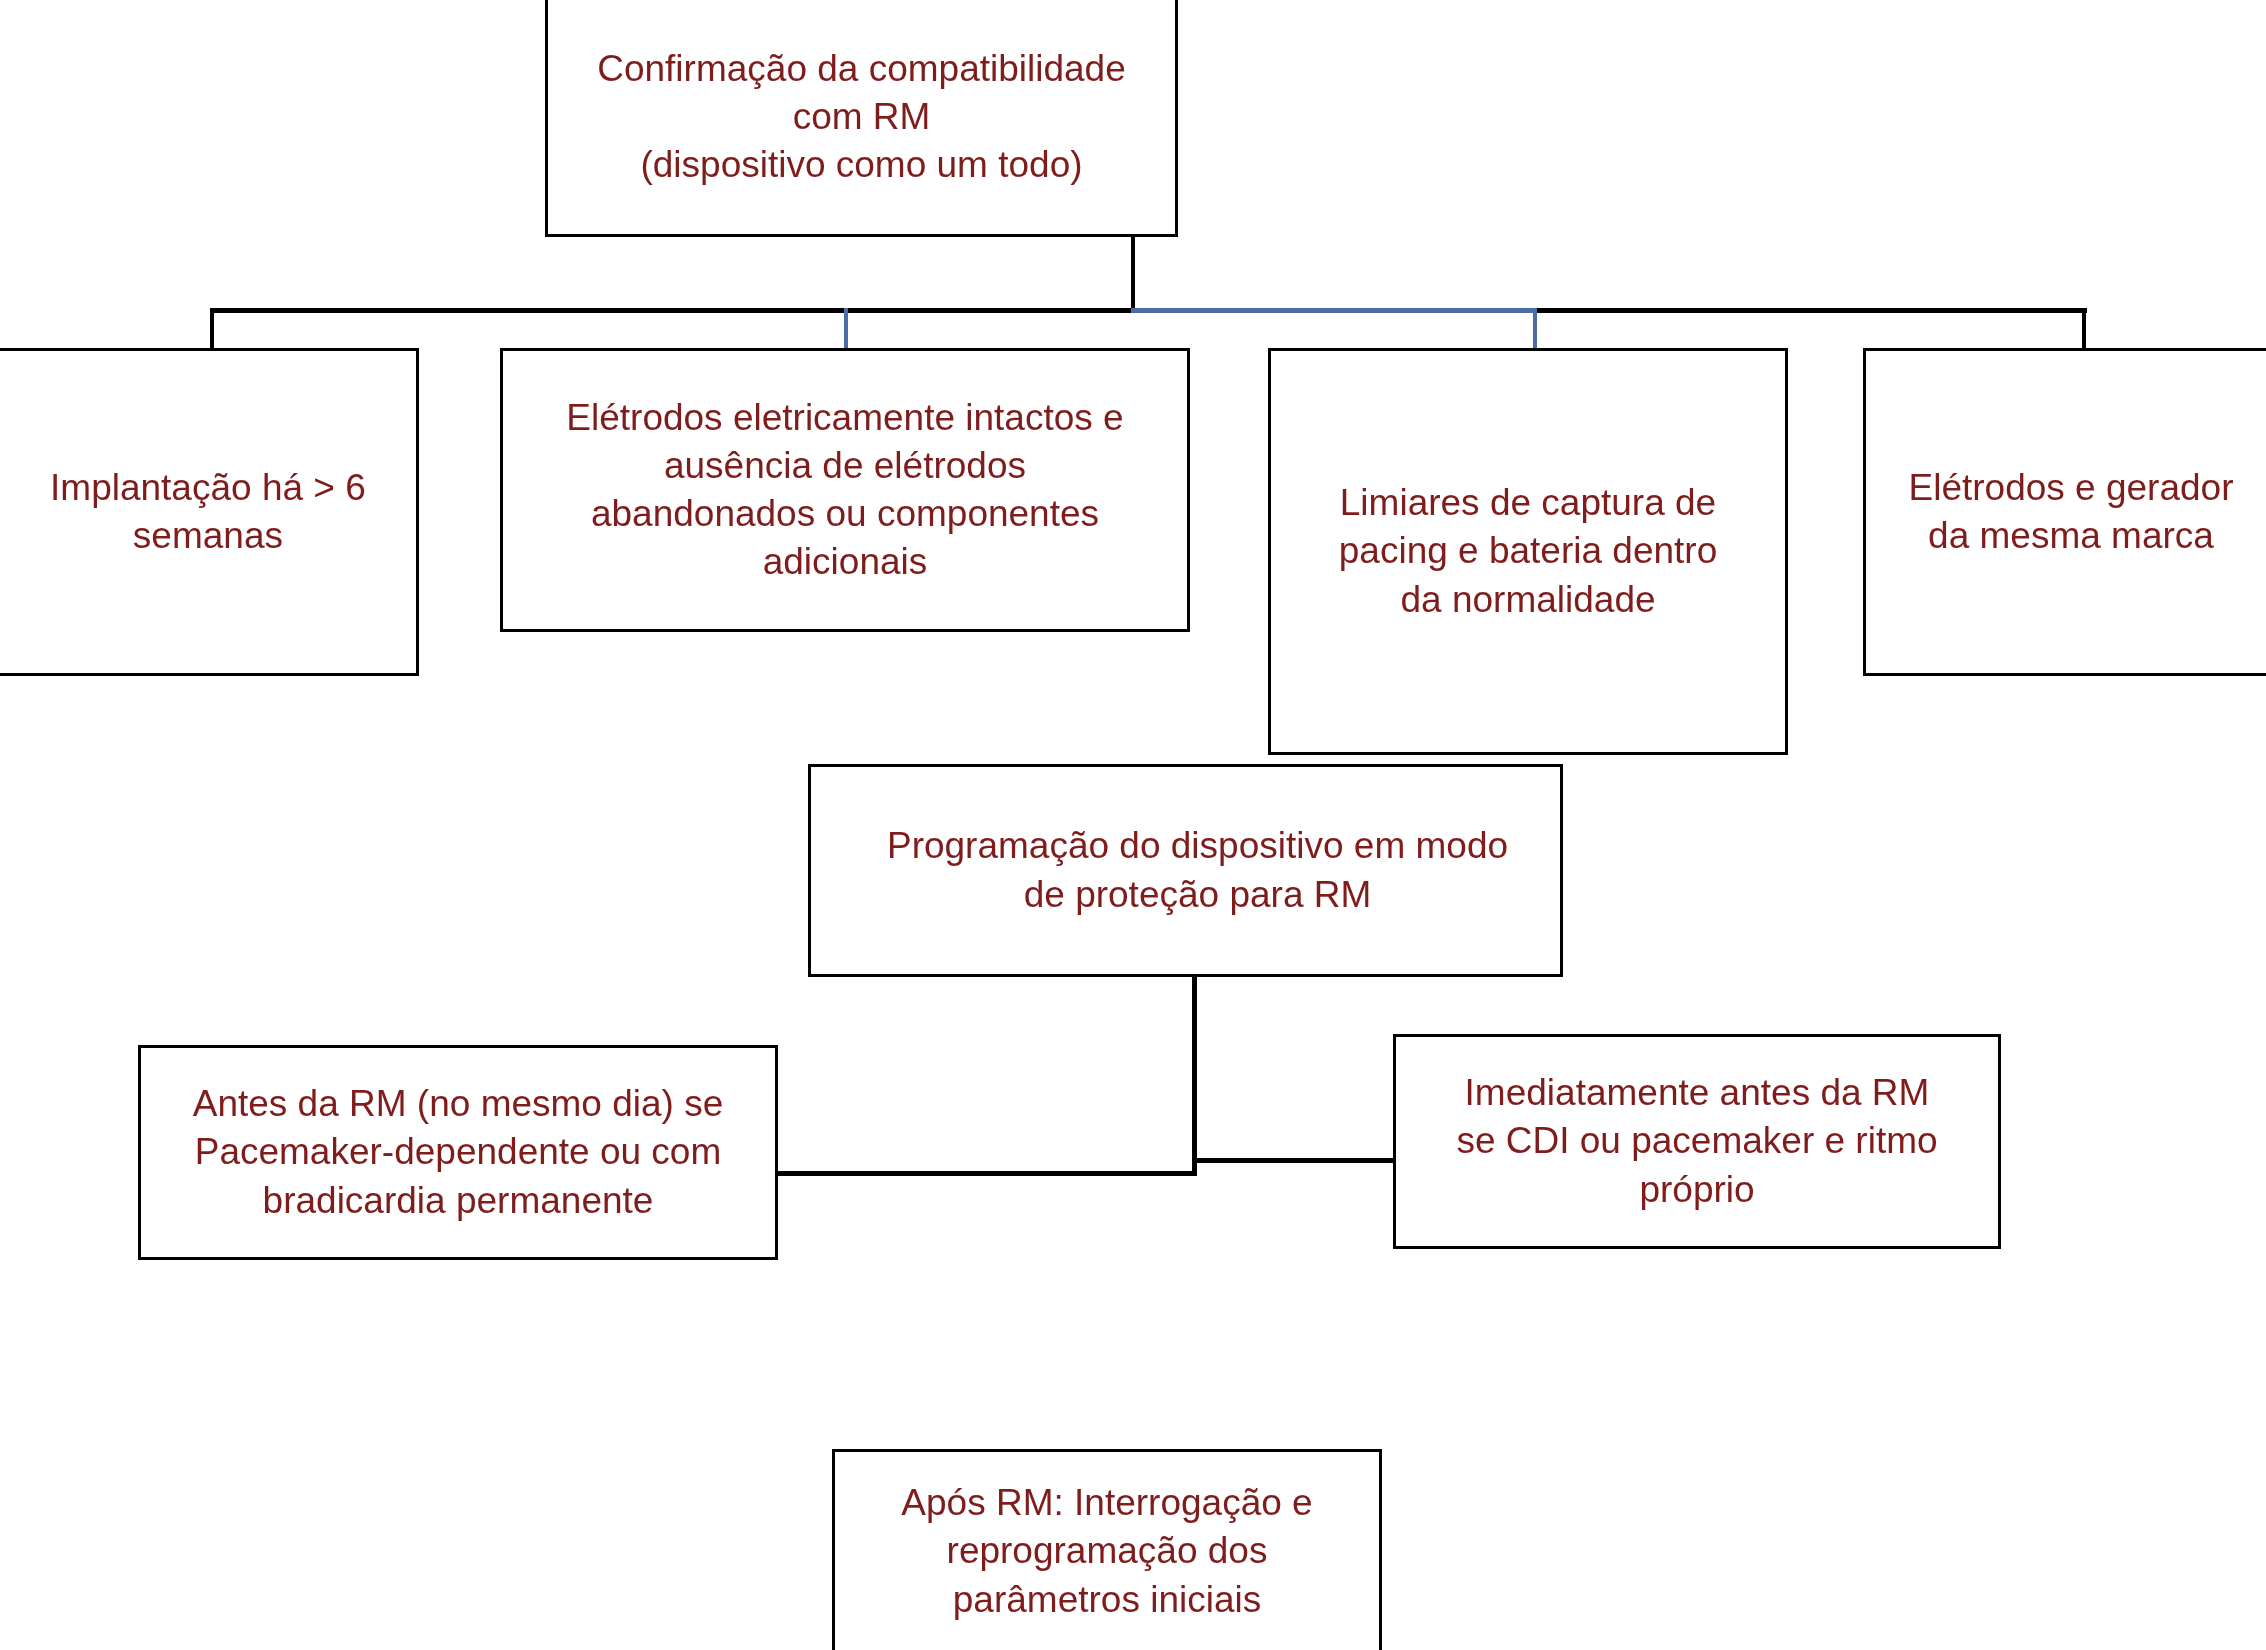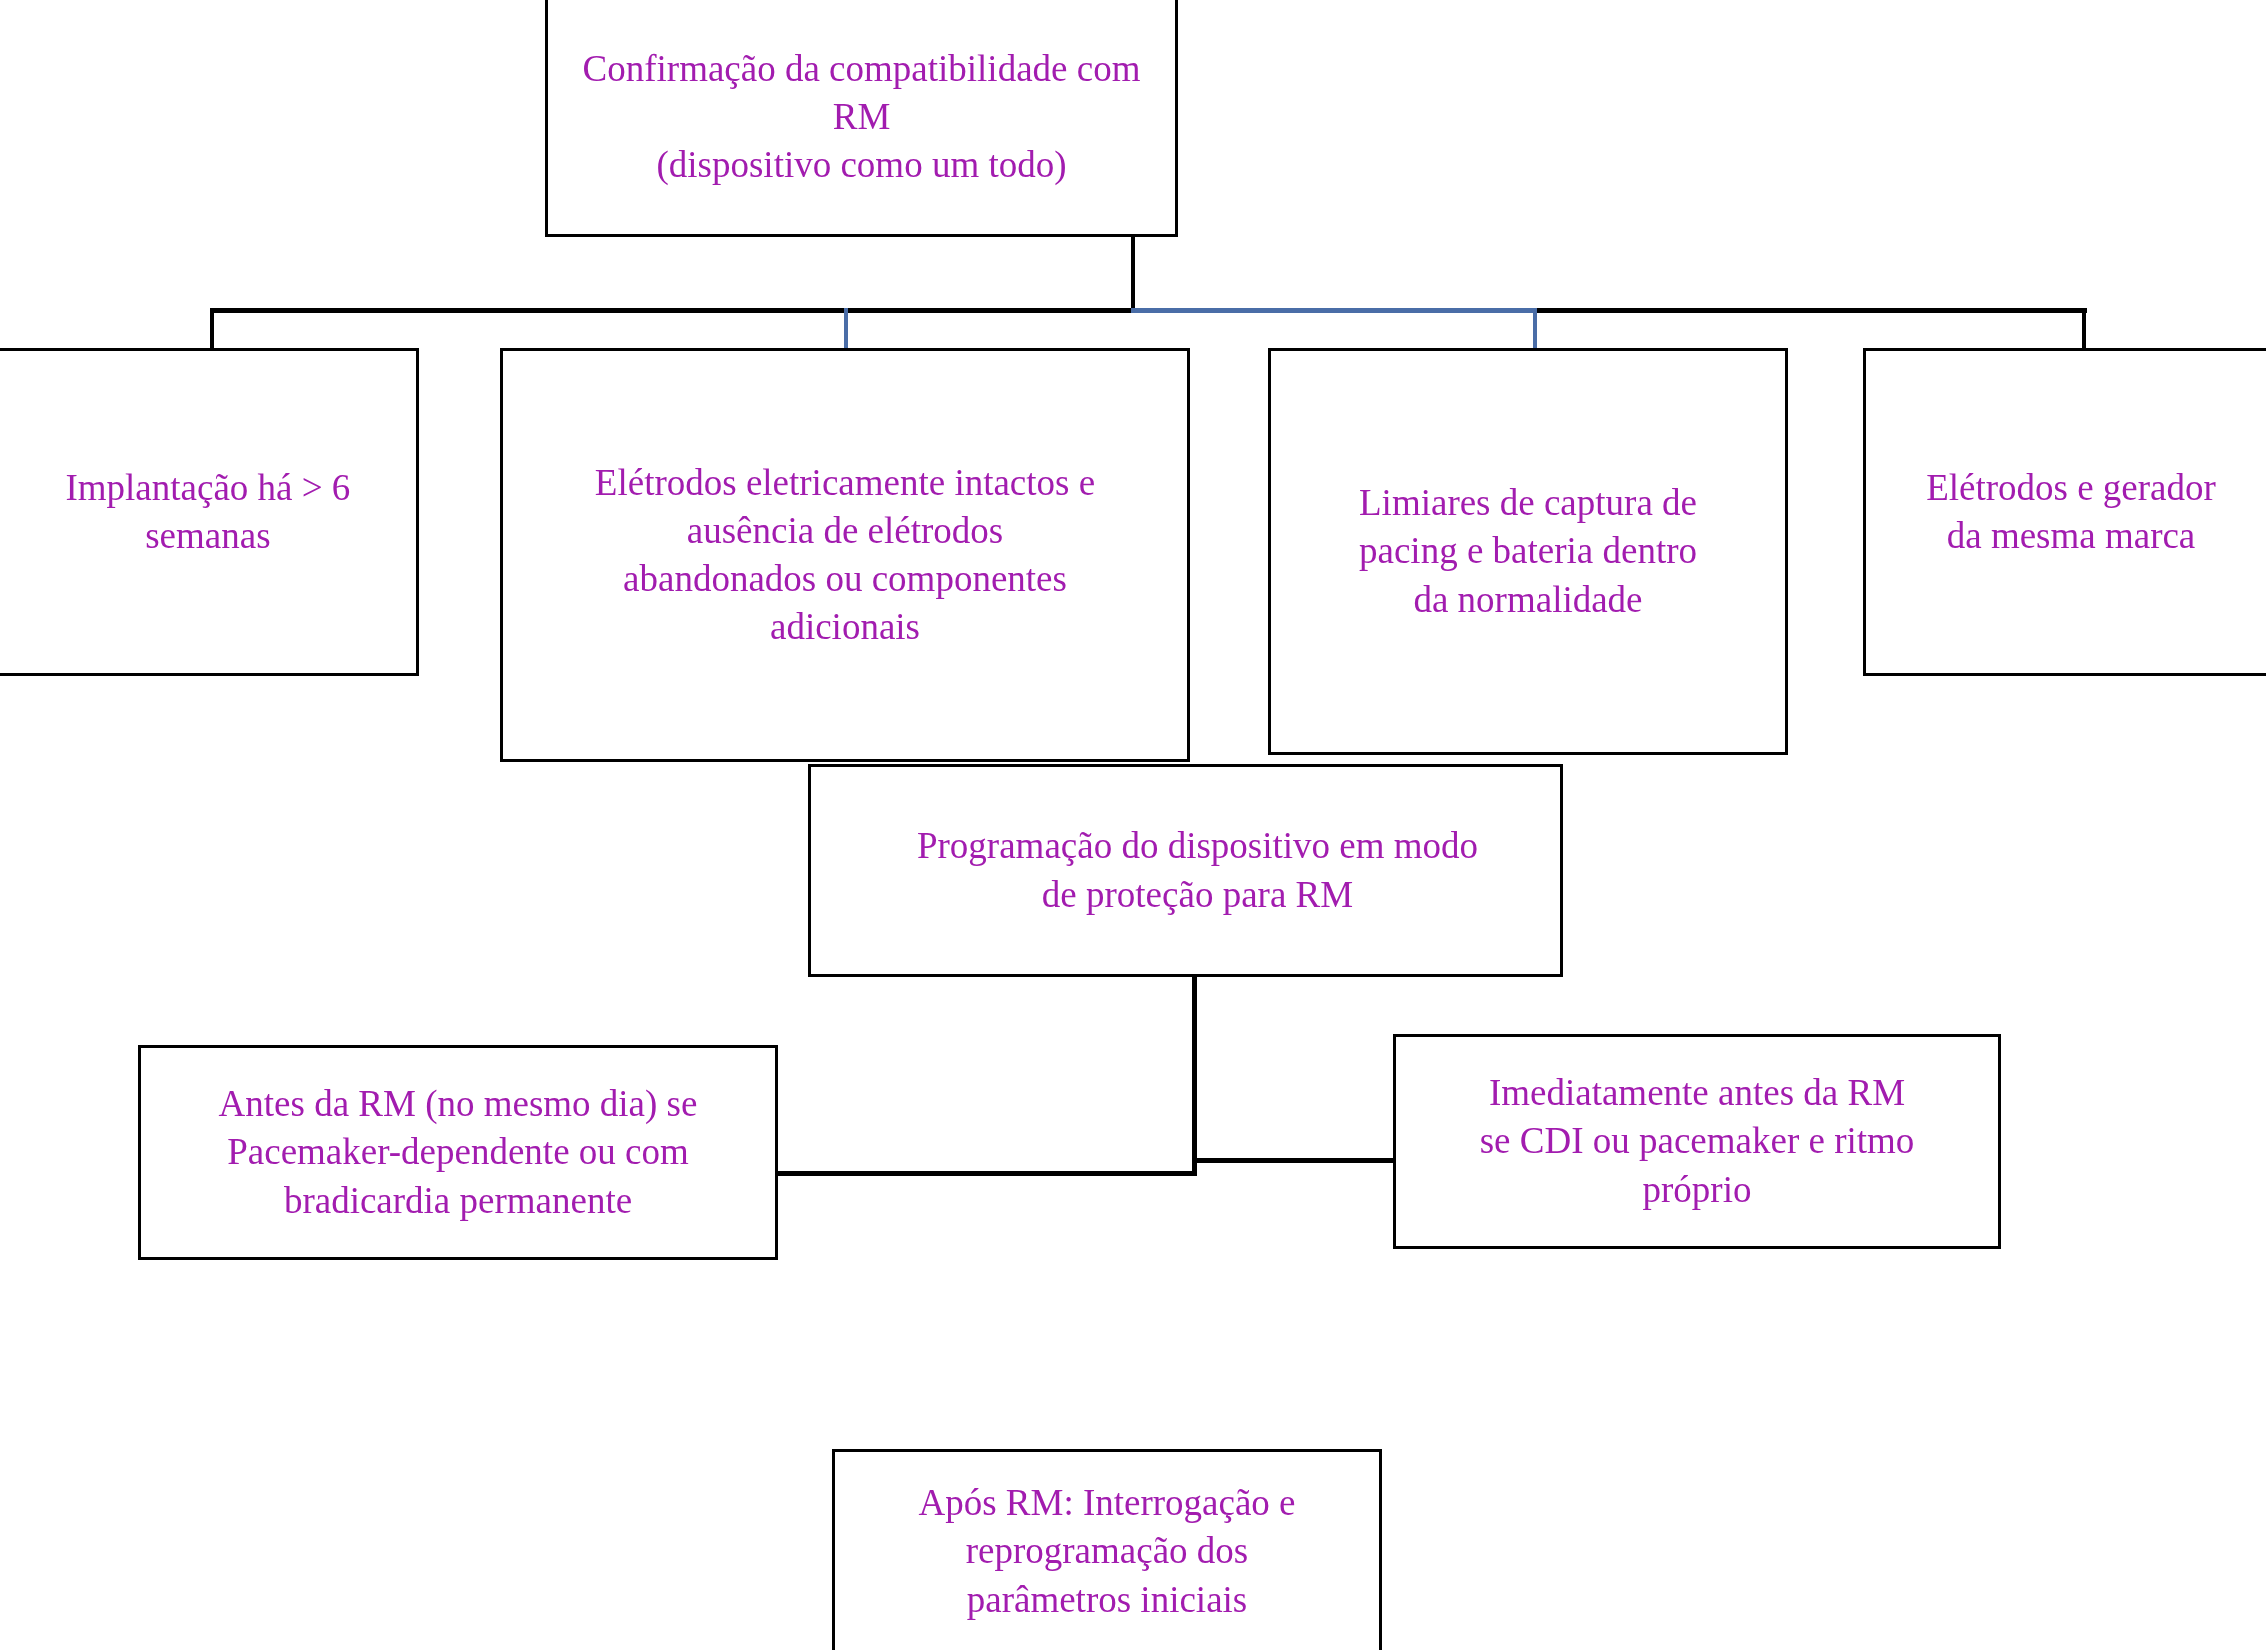--- a/index.html
+++ b/index.html
@@ -22,24 +22,23 @@
     background: #ffffff;
     border: 3.6px solid #000000;
     display: flex;
     align-items: center;
     justify-content: center;
     text-align: center;
   }
   .node .txt {
     font-size: 37px;
     line-height: 1.30;
-    color: #a21caf;
+    color: #7f1d1d;
     padding: 0 12.7px;
     white-space: pre-line;
-    font-family: Liberation Serif, serif;
   }
   
   .ln {
     position: absolute;
     background: #000000;
   }
   .ln.blue {
     background: #4a6da7;
   }
   .ln.h { height: 4.5px; }
@@ -67,21 +66,21 @@
   <div class="ln thin-v" style="left:210px; top:308px; height:43px;"></div>
   <div class="ln thin-v blue" style="left:844px; top:308px; height:43px;"></div>
   <div class="ln thin-v blue" style="left:1533px; top:308px; height:43px;"></div>
   <div class="ln thin-v" style="left:2082px; top:308px; height:43px;"></div>
 
   <div class="node" style="left:-3.6px; top:348px; width:423px; height:328px;">
     <div class="txt">Implantação há &gt; 6
 semanas</div>
   </div>
 
-  <div class="node" style="left:500px; top:348px; width:690px; height:414px;">
+  <div class="node" style="left:500px; top:348px; width:690px; height:284px;">
     <div class="txt">Elétrodos eletricamente intactos e
 ausência de elétrodos
 abandonados ou componentes
 adicionais</div>
   </div>
 
   <div class="node" style="left:1268px; top:348px; width:520px; height:407px;">
     <div class="txt">Limiares de captura de
 pacing e bateria dentro
 da normalidade</div>

